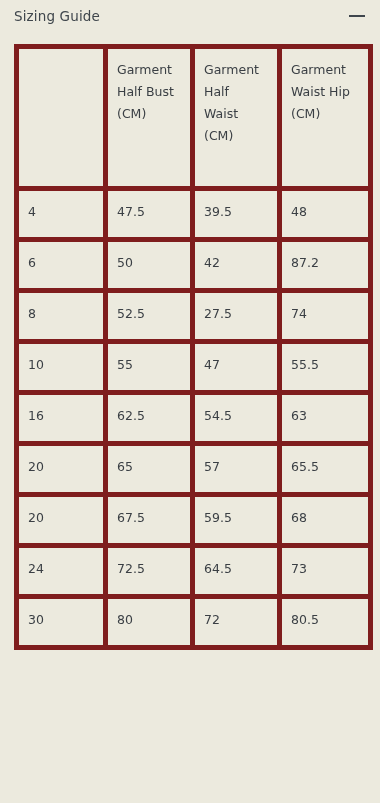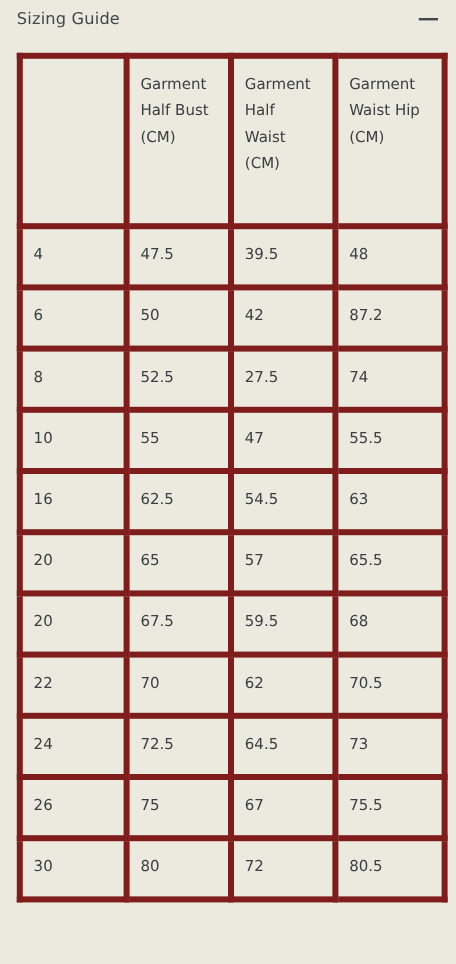--- a/index.html
+++ b/index.html
@@ -184,38 +184,26 @@
             <td>57</td>
             <td>65.5</td>
           </tr>
           <tr>
             <td>20</td>
             <td>67.5</td>
             <td>59.5</td>
             <td>68</td>
           </tr>
           <tr>
-            <td>22</td>
-            <td>70</td>
-            <td>62</td>
-            <td>70.5</td>
-          </tr>
-          <tr>
             <td>24</td>
             <td>72.5</td>
             <td>64.5</td>
             <td>73</td>
           </tr>
           <tr>
-            <td>26</td>
-            <td>75</td>
-            <td>67</td>
-            <td>75.5</td>
-          </tr>
-          <tr>
             <td>30</td>
             <td>80</td>
             <td>72</td>
             <td>80.5</td>
           </tr>
         </tbody>
     </table>
   </div>
 
 </div>

